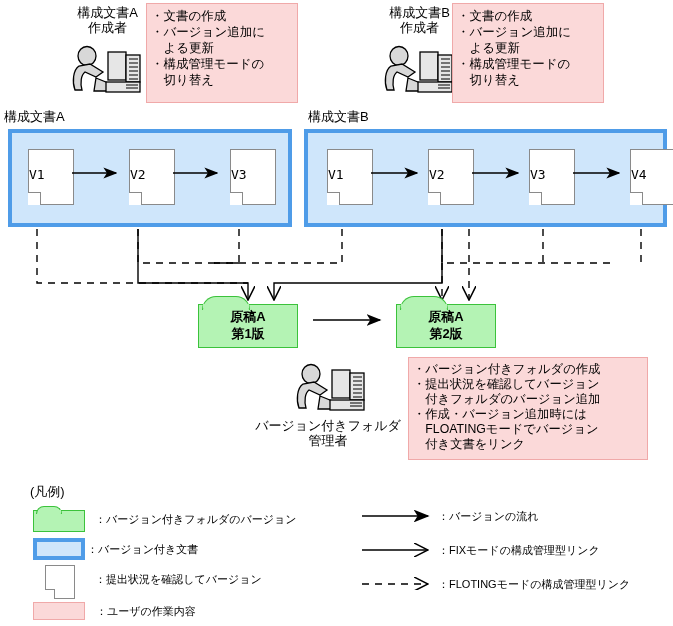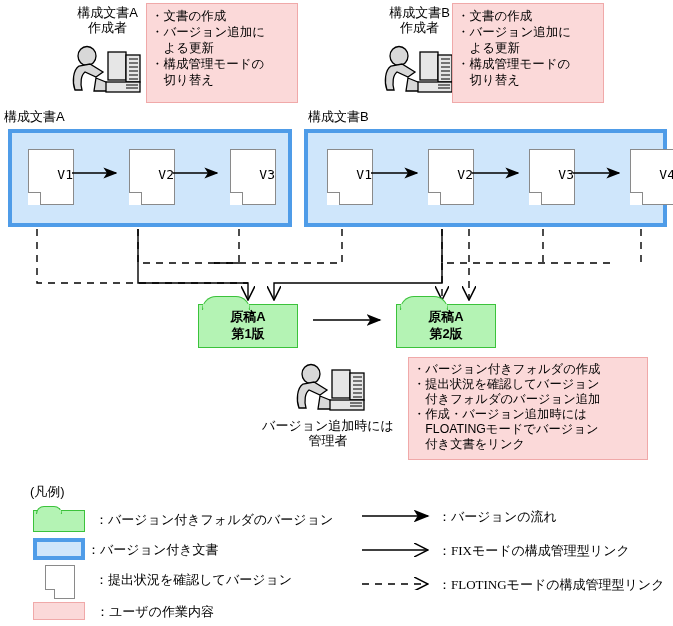--- a/index.html
+++ b/index.html
@@ -20,21 +20,21 @@
     box-sizing:border-box;
   }
   .grouplabel{font-size:13px;line-height:14px;}
   .actorlabel{font-size:13px;line-height:15px;text-align:center;}
   .doc{
     position:absolute;width:46px;height:56px;
     background:#ffffff;border:1px solid #8a8a8a;
     box-sizing:border-box;
   }
   .doc .lbl{
-    position:absolute;left:0;right:0;top:17px;text-align:right;
+    position:absolute;left:0;right:0;top:17px;text-align:left;
     font-family:"DejaVu Sans Mono","Liberation Mono",monospace;
     font-size:13px;letter-spacing:0px;
   }
   .doc .fold{
     position:absolute;left:-1px;bottom:-1px;width:12px;height:12px;
     background:#ffffff;border-right:1px solid #8a8a8a;border-top:1px solid #8a8a8a;
   }
   .doc .foldcut{
     position:absolute;left:-1px;bottom:-1px;width:0;height:0;
     border-left:12px solid #ffffff;border-top:12px solid transparent;
@@ -53,21 +53,21 @@
     box-sizing:border-box;
   }
   .folder .tabmask{
     position:absolute;left:5px;top:8px;width:46px;height:4px;background:#b4f3b4;
   }
   .folder .txt{
     position:absolute;left:0;top:12px;width:100px;text-align:center;
     font-size:13px;line-height:17px;white-space:pre-line;
   }
   .legendtitle{font-size:13px;}
-  .legtext{font-size:13px;line-height:15px;white-space:nowrap;font-family:Liberation Serif, serif;}
+  .legtext{font-size:11px;line-height:15px;white-space:nowrap;}
   svg{position:absolute;left:0;top:0;pointer-events:none;}
   .legswatch{position:absolute;}
 </style>
 </head>
 <body>
 
 <div class="abs actorlabel" style="left:60px;top:5px;width:95px;">
   <span style="white-space:pre-line;">構成文書A
 作成者</span>
 </div>
@@ -243,21 +243,21 @@
       <line x1="63" y1="21" x2="72" y2="21"></line>
     <line x1="63" y1="25" x2="72" y2="25"></line>
       <line x1="63" y1="29" x2="72" y2="29"></line>
     <line x1="63" y1="33" x2="72" y2="33"></line>
       <line x1="63" y1="37" x2="72" y2="37"></line>
     <line x1="60" y1="43" x2="72" y2="43"></line>
       <line x1="60" y1="46" x2="72" y2="46"></line>
   </g>
 </svg>
 <div class="abs actorlabel" style="left:248px;top:418px;width:160px;">
-  <span style="white-space:pre-line;">バージョン追加時には
+  <span style="white-space:pre-line;">バージョン付きフォルダ
 管理者</span>
 </div>
 <div class="abs pinkbox" style="left:408px;top:357px;width:240px;height:103px;font-size:12.3px;line-height:15px;">・バージョン付きフォルダの作成
 ・提出状況を確認してバージョン
 　付きフォルダのバージョン追加
 ・作成・バージョン追加時には
 　FLOATINGモードでバージョン
 　付き文書をリンク</div>
 
 <div class="abs legendtitle" style="left:30px;top:483px;">(凡例)</div>

